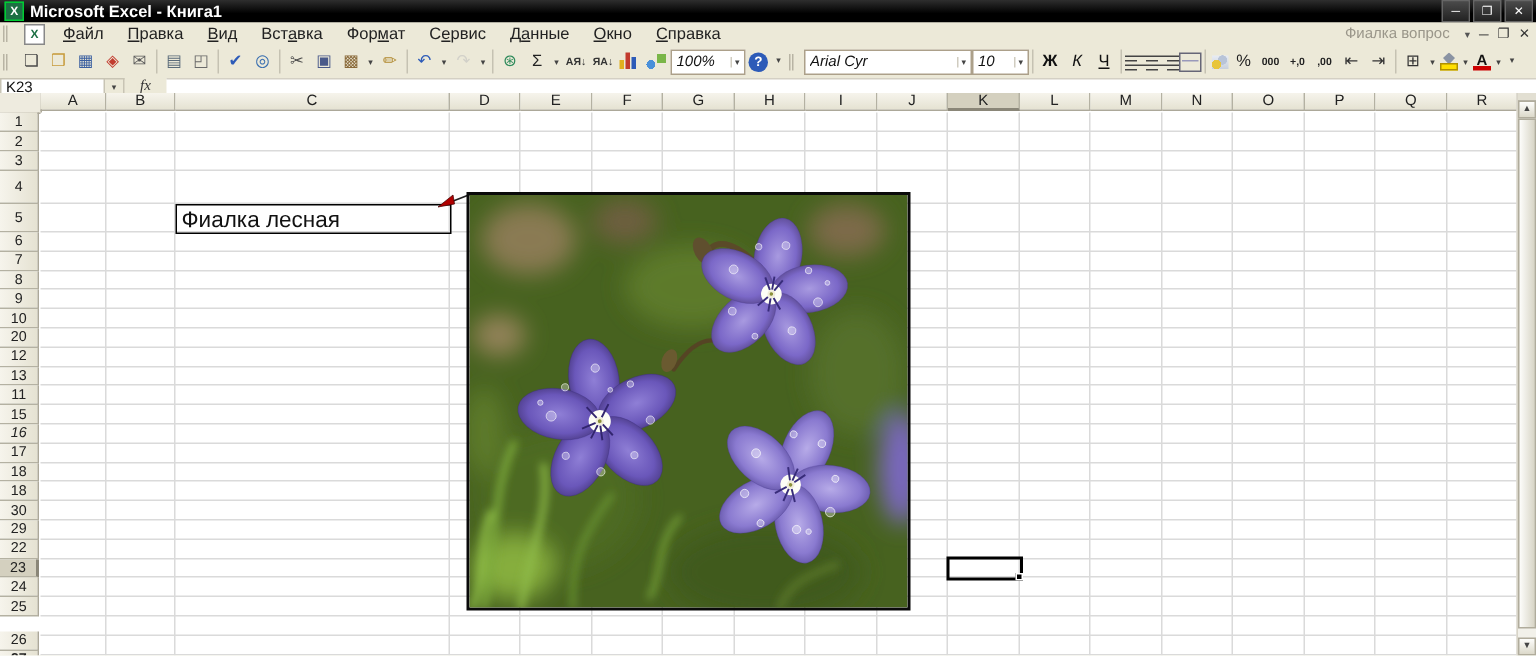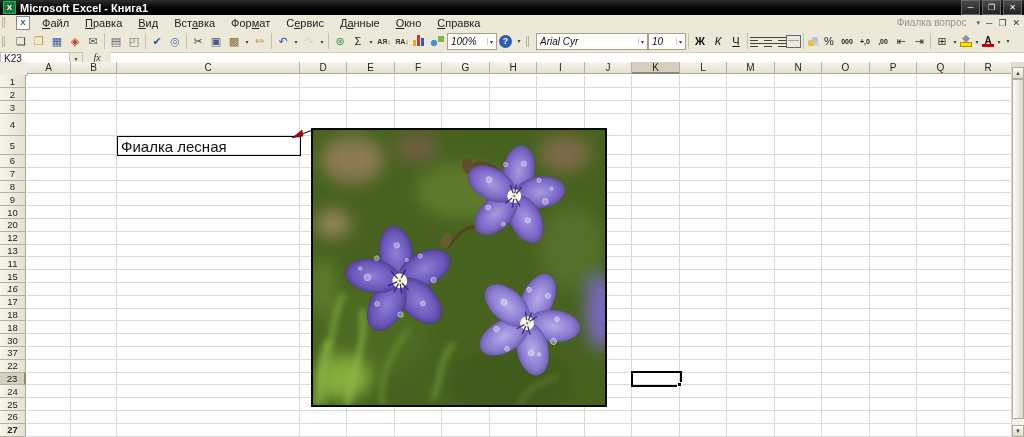--- a/index.html
+++ b/index.html
@@ -347,26 +347,26 @@
       <div class="row-h" style="height: 12.8px;">20</div>
       <div class="row-h" style="height: 12.8px;">12</div>
       <div class="row-h" style="height: 12.8px;">13</div>
       <div class="row-h" style="height: 12.8px;">11</div>
       <div class="row-h" style="height: 12.8px;">15</div>
       <div class="row-h" style="height: 12.8px; font-style: italic;">16</div>
       <div class="row-h" style="height: 12.8px;">17</div>
       <div class="row-h" style="height: 12.8px;">18</div>
       <div class="row-h" style="height: 12.8px;">18</div>
       <div class="row-h" style="height: 12.8px;">30</div>
-      <div class="row-h" style="height: 12.8px;">37</div>
+      <div class="row-h" style="height: 12.8px;">29</div>
       <div class="row-h" style="height: 12.8px;">22</div>
       <div class="row-h sel" style="height: 12.8px;">23</div>
       <div class="row-h" style="height: 12.8px;">24</div>
       <div class="row-h" style="height: 12.8px;">25</div>
-      <div class="row-h" style="height: 12.8px;">26</div>
+      <div class="row-h" style="height: 12.8px; margin-top: 10px;">26</div>
       <div class="row-h" style="height: 12.8px; font-weight: bold;">27</div>
     </div>
   <div class="sheet" id="sheet">
       <div class="hline" style="top: 360.6px;"></div>
       <div class="hline" style="top: 347.8px;"></div>
       <div class="hline" style="top: 335px;"></div>
       <div class="hline" style="top: 322.2px;"></div>
       <div class="hline" style="top: 309.4px;"></div>
       <div class="hline" style="top: 296.6px;"></div>
       <div class="hline" style="top: 283.8px;"></div>

